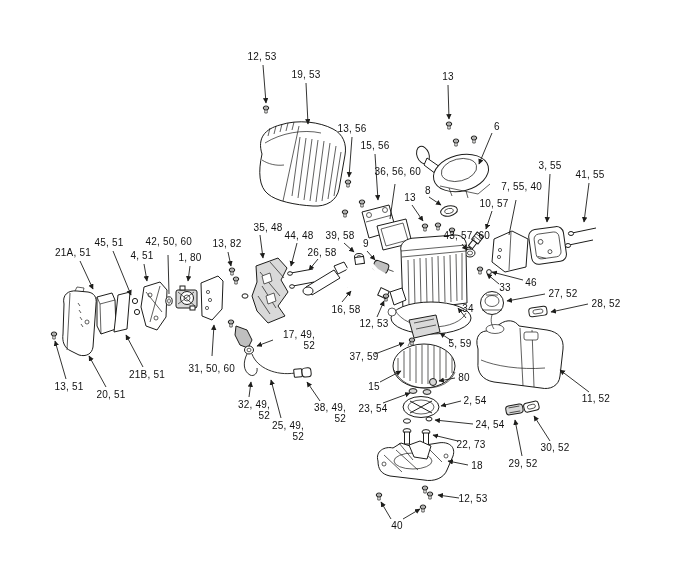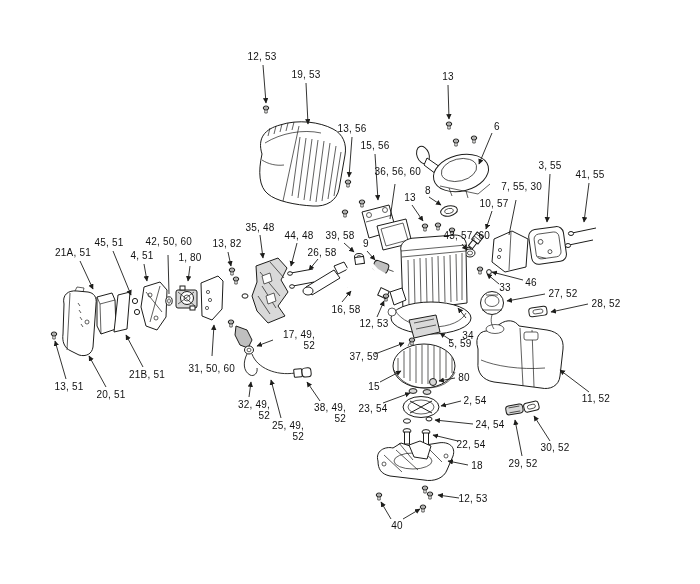--- a/index.html
+++ b/index.html
@@ -379,44 +379,44 @@
   <div class="lbl" style="left:262px;top:57px">12, 53</div>
   <div class="lbl" style="left:306px;top:75px">19, 53</div>
   <div class="lbl" style="left:448px;top:77px">13</div>
   <div class="lbl" style="left:352px;top:129px">13, 56</div>
   <div class="lbl" style="left:375px;top:146px">15, 56</div>
   <div class="lbl wrap" style="left:397px;top:172px;width:48px">36, 56, 60</div>
   <div class="lbl" style="left:497px;top:127px">6</div>
   <div class="lbl" style="left:428px;top:191px">8</div>
   <div class="lbl" style="left:410px;top:198px">13</div>
   <div class="lbl" style="left:550px;top:166px">3, 55</div>
-  <div class="lbl wrap" style="left:520px;top:187px;width:44px">7, 55, 30</div>
+  <div class="lbl wrap" style="left:520px;top:187px;width:44px">7, 55, 40</div>
   <div class="lbl" style="left:590px;top:175px">41, 55</div>
   <div class="lbl" style="left:494px;top:204px">10, 57</div>
   <div class="lbl wrap" style="left:464px;top:236px;width:52px">43, 57, 60</div>
   <div class="lbl" style="left:340px;top:236px">39, 58</div>
   <div class="lbl" style="left:366px;top:244px">9</div>
-  <div class="lbl" style="left:260px;top:228px">35, 48</div>
+  <div class="lbl" style="left:268px;top:228px">35, 48</div>
   <div class="lbl" style="left:299px;top:236px">44, 48</div>
   <div class="lbl" style="left:322px;top:253px">26, 58</div>
   <div class="lbl" style="left:346px;top:310px">16, 58</div>
   <div class="lbl" style="left:374px;top:324px">12, 53</div>
-  <div class="lbl" style="left:468px;top:336px">34</div>
+  <div class="lbl" style="left:468px;top:309px">34</div>
   <div class="lbl" style="left:505px;top:288px">33</div>
   <div class="lbl" style="left:531px;top:283px">46</div>
   <div class="lbl" style="left:563px;top:294px">27, 52</div>
   <div class="lbl" style="left:606px;top:304px">28, 52</div>
   <div class="lbl" style="left:460px;top:344px">5, 59</div>
   <div class="lbl" style="left:364px;top:357px">37, 59</div>
   <div class="lbl" style="left:374px;top:387px">15</div>
   <div class="lbl" style="left:464px;top:378px">80</div>
   <div class="lbl" style="left:373px;top:409px">23, 54</div>
   <div class="lbl" style="left:475px;top:401px">2, 54</div>
   <div class="lbl" style="left:490px;top:425px">24, 54</div>
-  <div class="lbl" style="left:471px;top:445px">22, 54</div>
+  <div class="lbl" style="left:471px;top:445px">22, 73</div>
   <div class="lbl" style="left:477px;top:466px">18</div>
   <div class="lbl" style="left:473px;top:499px">12, 53</div>
   <div class="lbl" style="left:397px;top:526px">40</div>
   <div class="lbl" style="left:523px;top:464px">29, 52</div>
   <div class="lbl" style="left:555px;top:448px">30, 52</div>
   <div class="lbl" style="left:596px;top:399px">11, 52</div>
   <div class="lbl" style="left:73px;top:253px">21A, 51</div>
   <div class="lbl" style="left:109px;top:243px">45, 51</div>
   <div class="lbl" style="left:142px;top:256px">4, 51</div>
   <div class="lbl wrap" style="left:168px;top:242px;width:48px">42, 50, 60</div>

